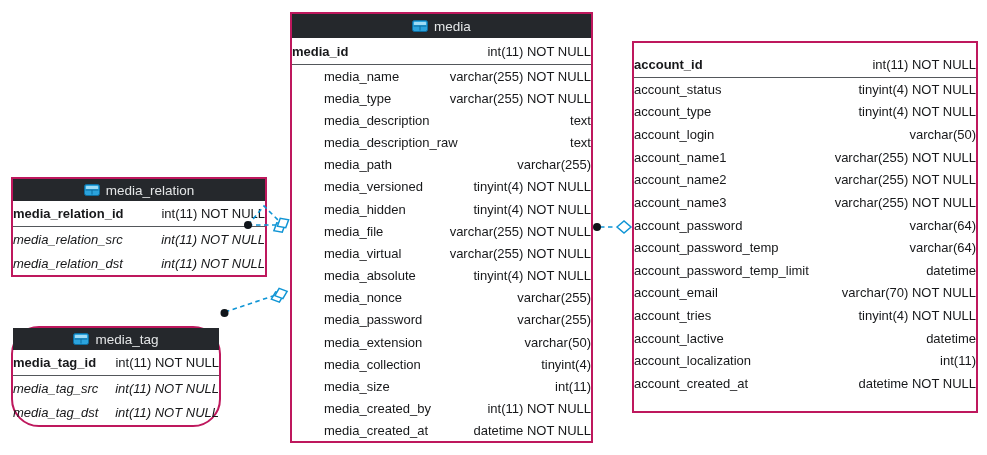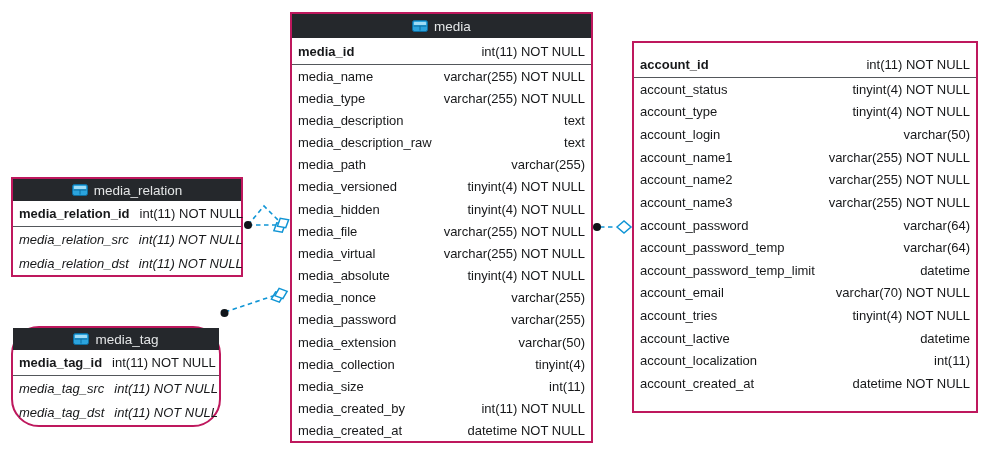--- a/index.html
+++ b/index.html
@@ -11,40 +11,40 @@
     position:absolute;box-sizing:border-box;background:#ffffff;
     border:2px solid #be185d;
   }
   .tbl-header{
     background:#25282c;color:#e4e6e7;display:flex;align-items:center;justify-content:center;
     gap:6px;font-size:13.5px;
   }
   .tbl-icon{display:inline-flex;align-items:center;}
   .row{
     display:flex;justify-content:space-between;align-items:center;
-    padding:0 6px;font-size:13px;color:#17181a;white-space:nowrap;
+    padding:0 0;font-size:13px;color:#17181a;white-space:nowrap;
   }
   .row .cname{margin-right:10px;}
   .pk-section{border-bottom:1px solid #54575b;}
   .pk-section .cname{font-weight:bold;}
   
   #tbl-media{left:290px;top:12px;width:303px;height:431px;}
   #tbl-media .tbl-header{height:24px;}
   #tbl-media .pk-section .row{height:26px;}
-  #tbl-media .col-section .row{height:22.18px;}
+  #tbl-media .col-section .row{height:22.18px;margin-left:32px;}
   
   #tbl-account{left:632px;top:41px;width:346px;height:372px;}
   #tbl-account .tbl-header{height:25px;}
   #tbl-account .pk-section .row{height:26px;margin-top:8px;}
   #tbl-account .col-section .row{height:22.64px;align-items:center;}
   
   .tbl-small .tbl-header{height:22px;}
   .tbl-small .pk-section .row{height:25px;}
   .tbl-small .col-section .row{height:24px;font-style:italic;}
-  #tbl-relation{left:11px;top:177px;width:232px;height:100px;}
+  #tbl-relation{left:11px;top:177px;width:256px;height:100px;}
   #tbl-tag{left:11px;top:326px;width:210px;height:101px;border-radius:28px;}
   .overlay{position:absolute;left:0;top:0;pointer-events:none;}
 </style>
 </head>
 <body>
 
 <div class="canvas">
 
   <div class="tbl tbl-small" id="tbl-relation">
     <div class="tbl-header">

